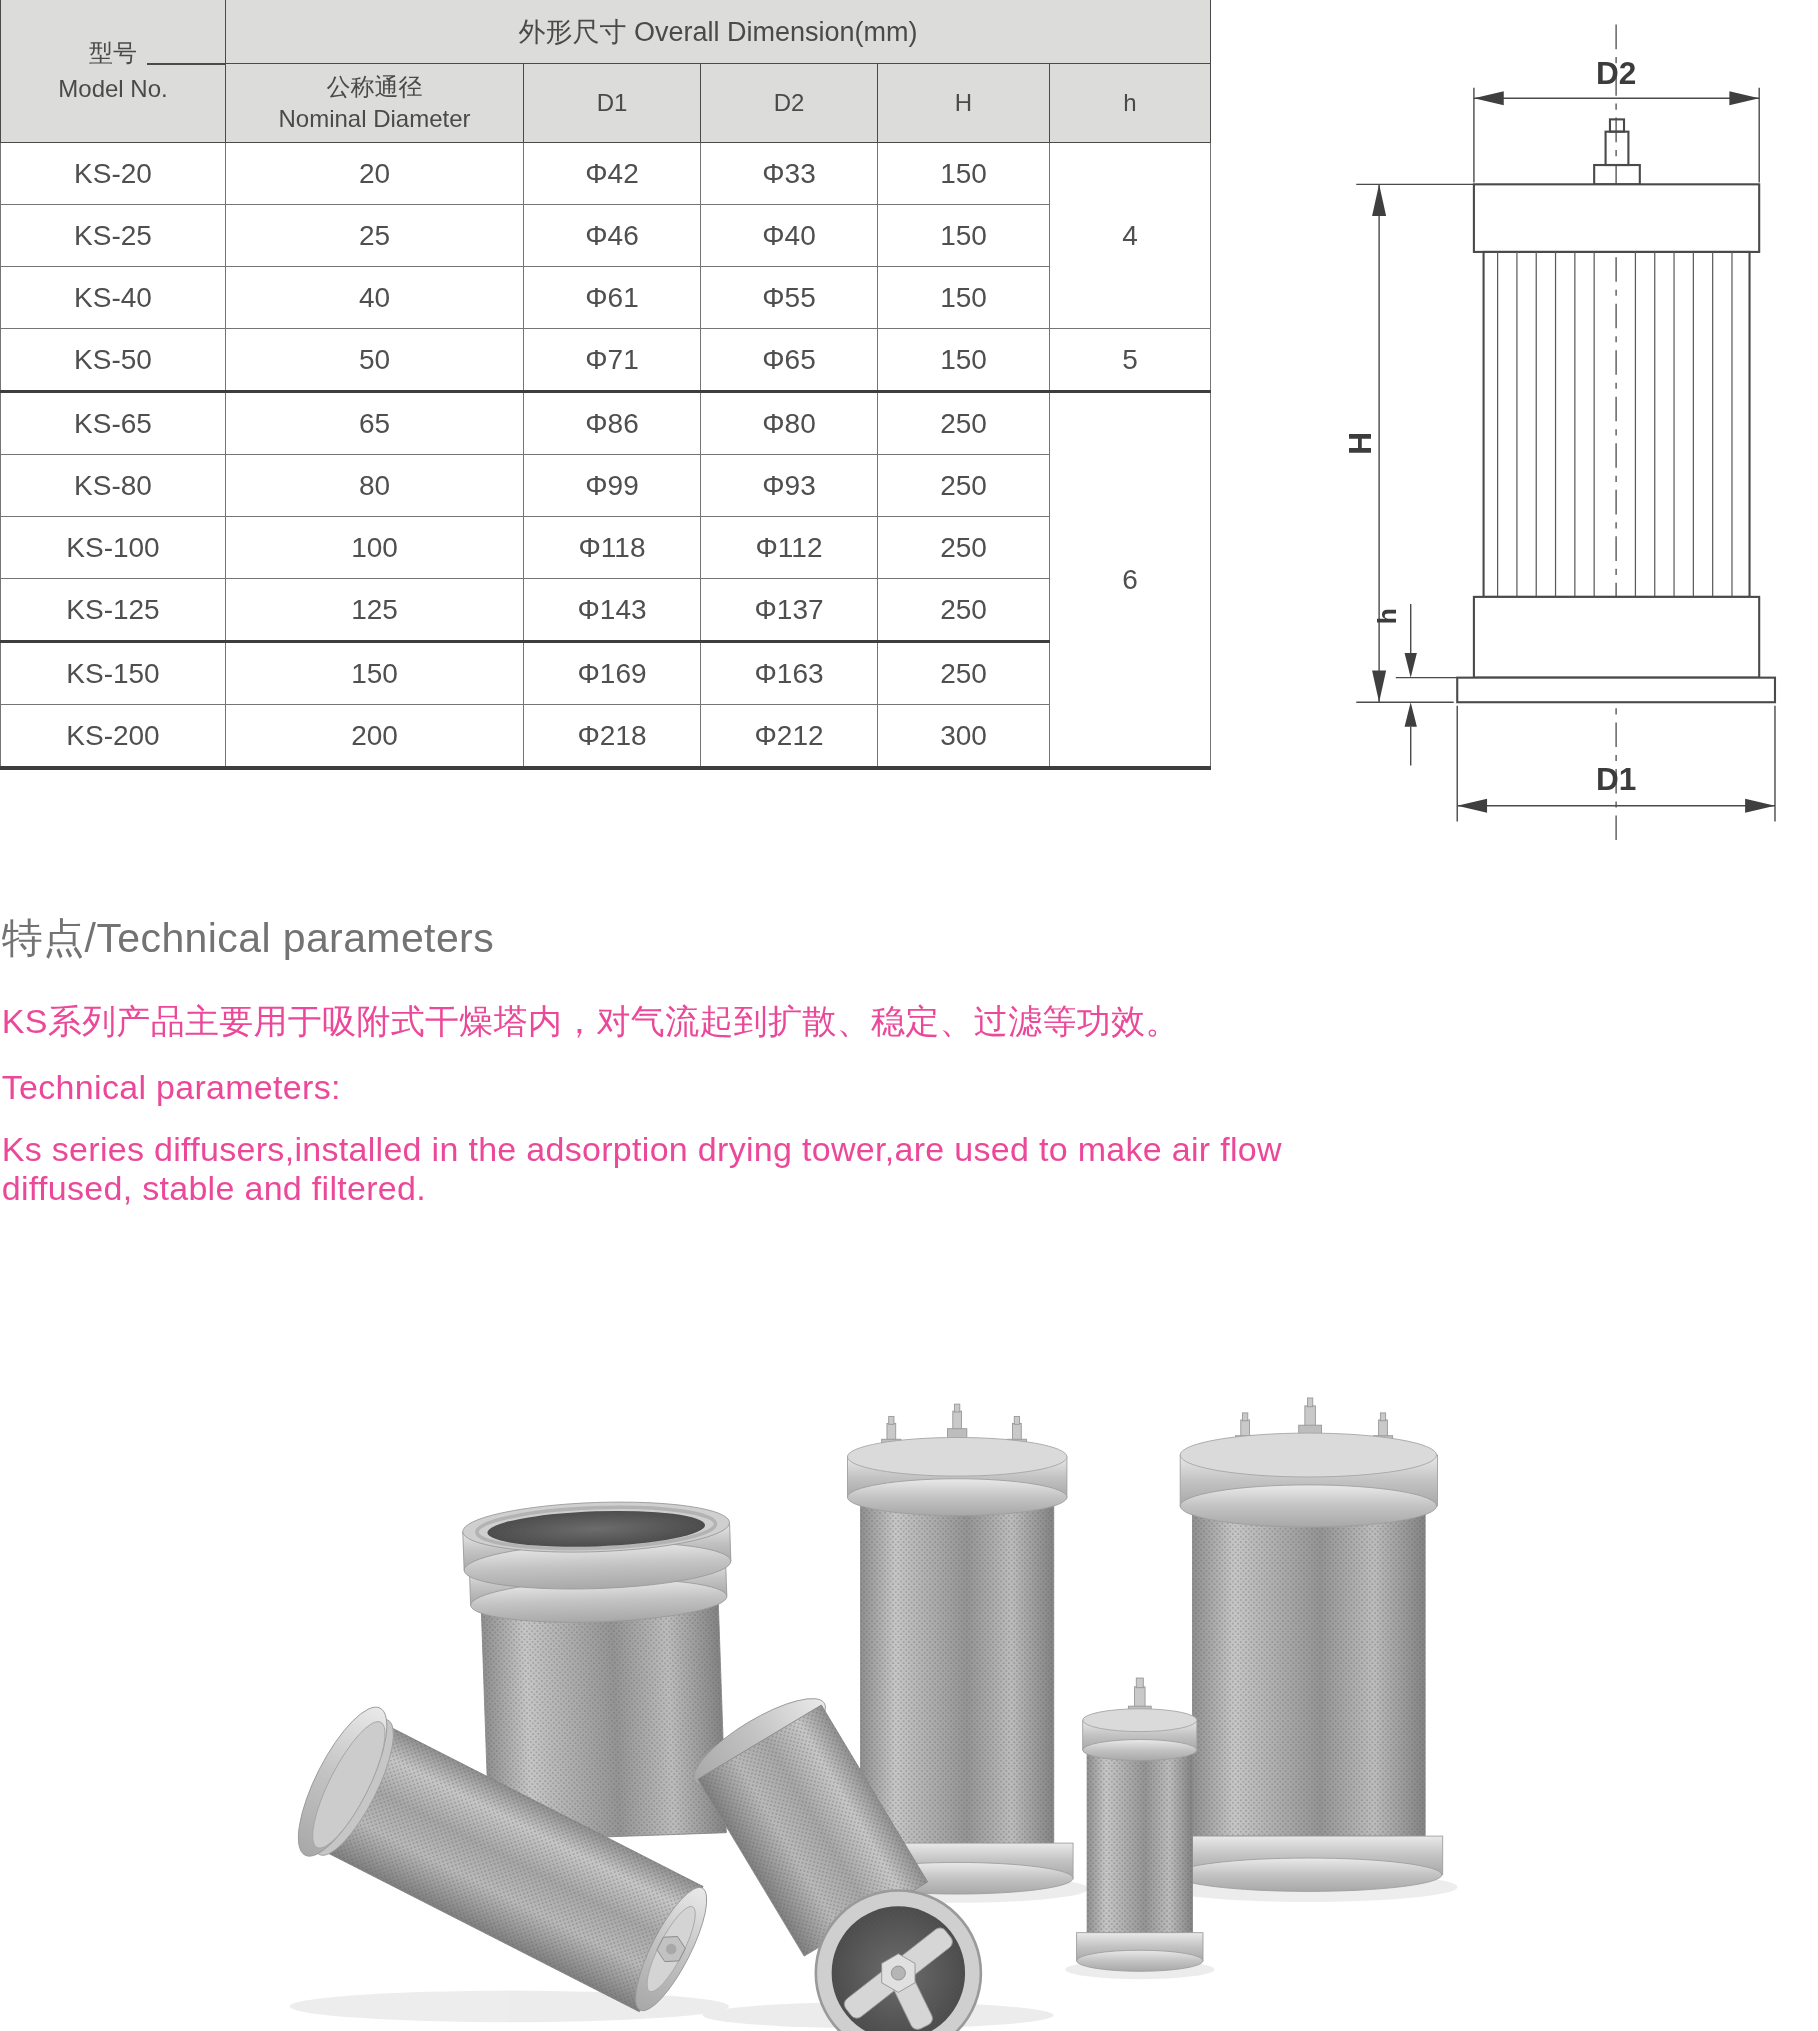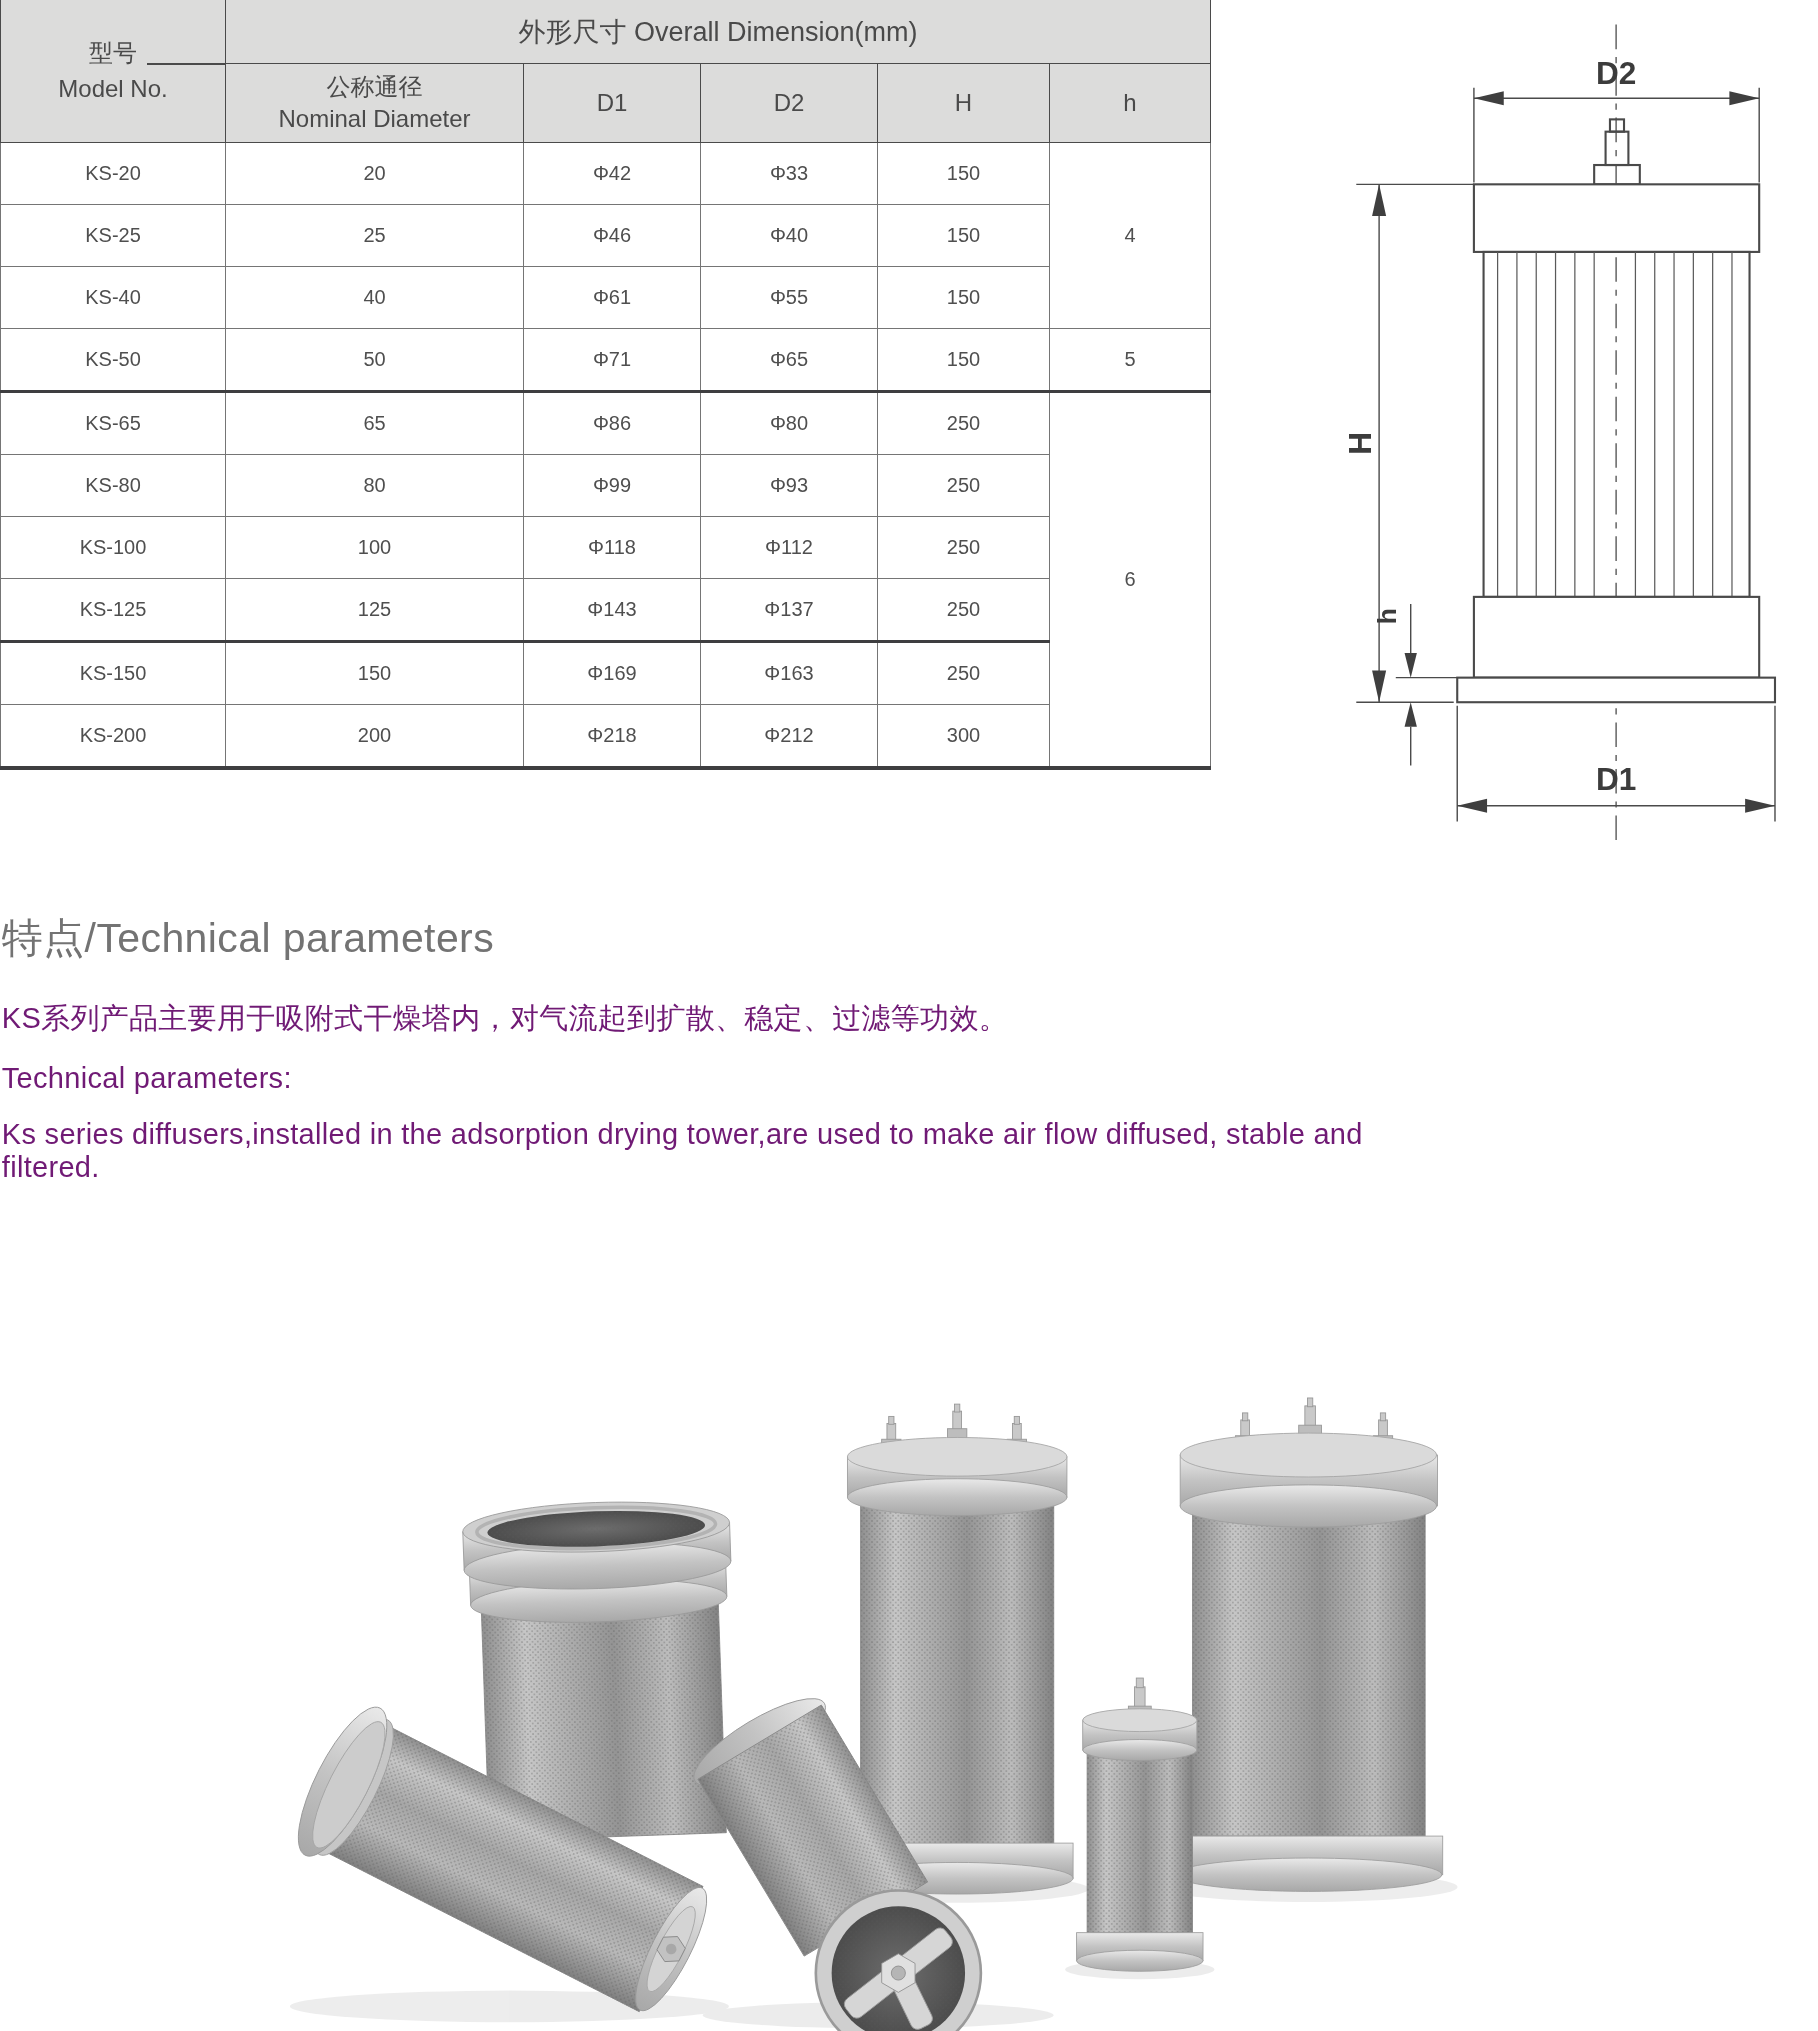--- a/index.html
+++ b/index.html
@@ -7,32 +7,32 @@
         font-family:"Liberation Sans","DejaVu Sans",sans-serif;color:#4f4f4f;padding-left:16px;}
 
   
   table.spec{position:absolute;left:0;top:0;width:1210px;border-collapse:collapse;table-layout:fixed;}
   table.spec th,table.spec td{border:0.9px solid #757575;text-align:center;vertical-align:middle;
         font-weight:normal;padding:0;overflow:hidden;}
   table.spec thead th{background:#dcdcdb;color:#4a4a4a;border-color:#4a4a4a;border-top:none;}
   .th-model{height:142px;font-size:24px;line-height:1.5;}
   .th-overall{height:63px;font-size:27px;border-bottom:1.8px solid #4a4a4a;}
   .th-sub{height:77px;font-size:24px;line-height:1.35;border-bottom:3.5px solid #3e3e40;}
-  table.spec tbody td{height:61px;font-size:20px;color:#4f4f4f;background:#ffffff;}
+  table.spec tbody td{height:61px;font-size:28px;color:#4f4f4f;background:#ffffff;}
   tr.alt td{background:#f4f3f1;margin-left:32px;}
   td.hcol{background:#ffffff !important;}
   tr.thickb td{border-bottom:3.5px solid #3e3e40;border-radius:22px;}
   table.spec tbody tr.lastrow td{border-bottom:4.4px solid #3e3e40;}
   td.hbottom{border-bottom:4.4px solid #3e3e40 !important;}
   .hdr-notch{position:absolute;left:147px;top:63px;width:79px;height:1.8px;background:#4a4a4a;}
 
   
   .features{position:absolute;left:1.8px;top:911px;width:1404px;}
   .features-title{margin:0;font-size:41px;font-weight:normal;color:#737373;letter-spacing:0.4px;}
-  .features p{margin:33px 0 0 0;font-size:29px;color:#701a75;letter-spacing:0.3px;}
+  .features p{margin:33px 0 0 0;font-size:34px;color:#ec4899;letter-spacing:0.3px;}
   .features p + p{margin-top:23px;}
 
   
   .draw-layer{position:absolute;left:0;top:0;pointer-events:none;}
   .photo-layer{position:absolute;left:246px;top:1369px;}
 </style>
 </head>
 <body>
 
 <div class="page">

